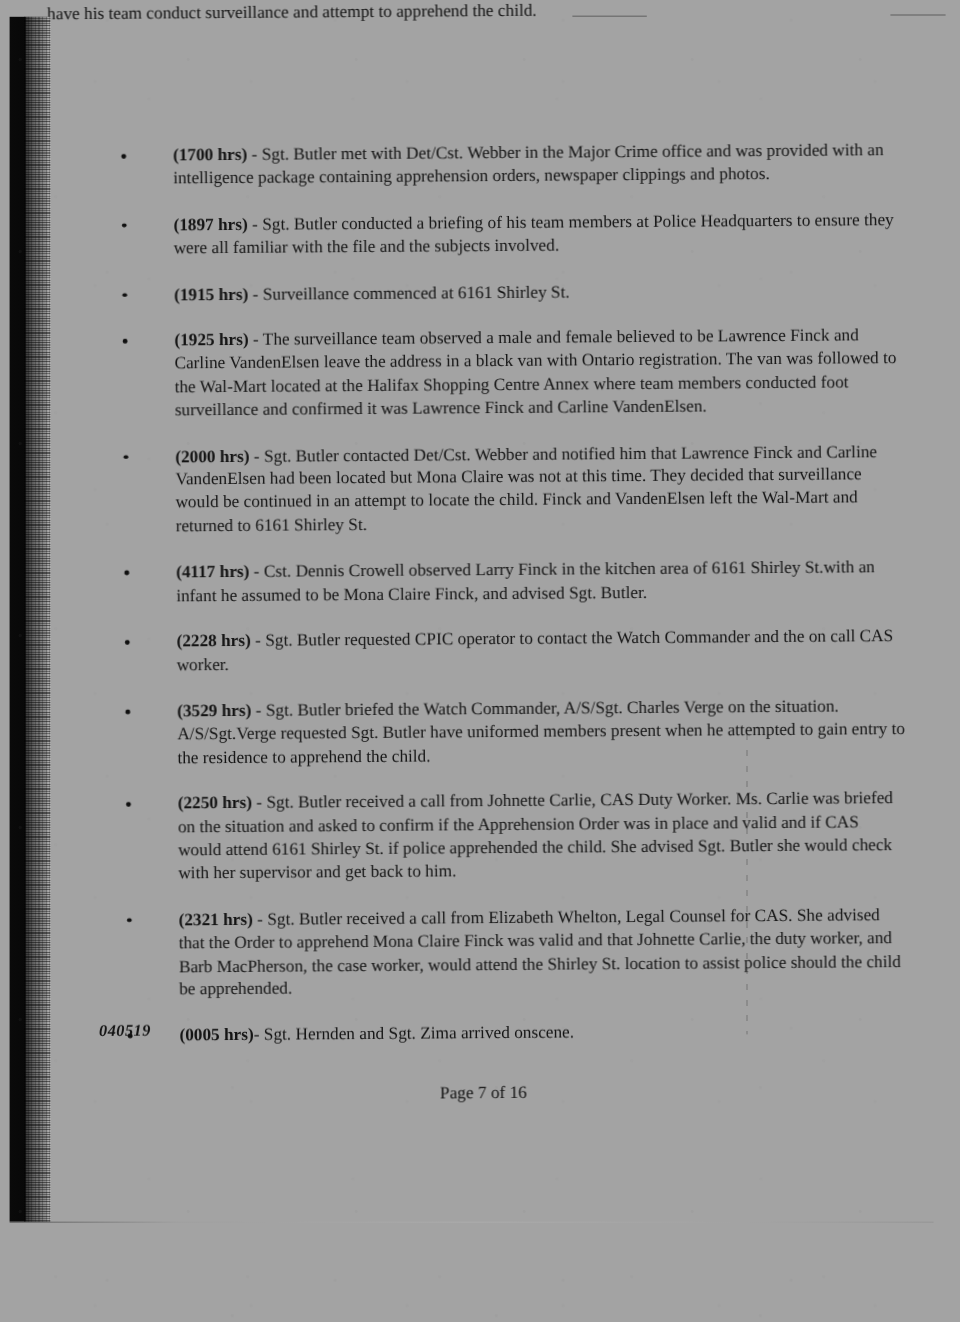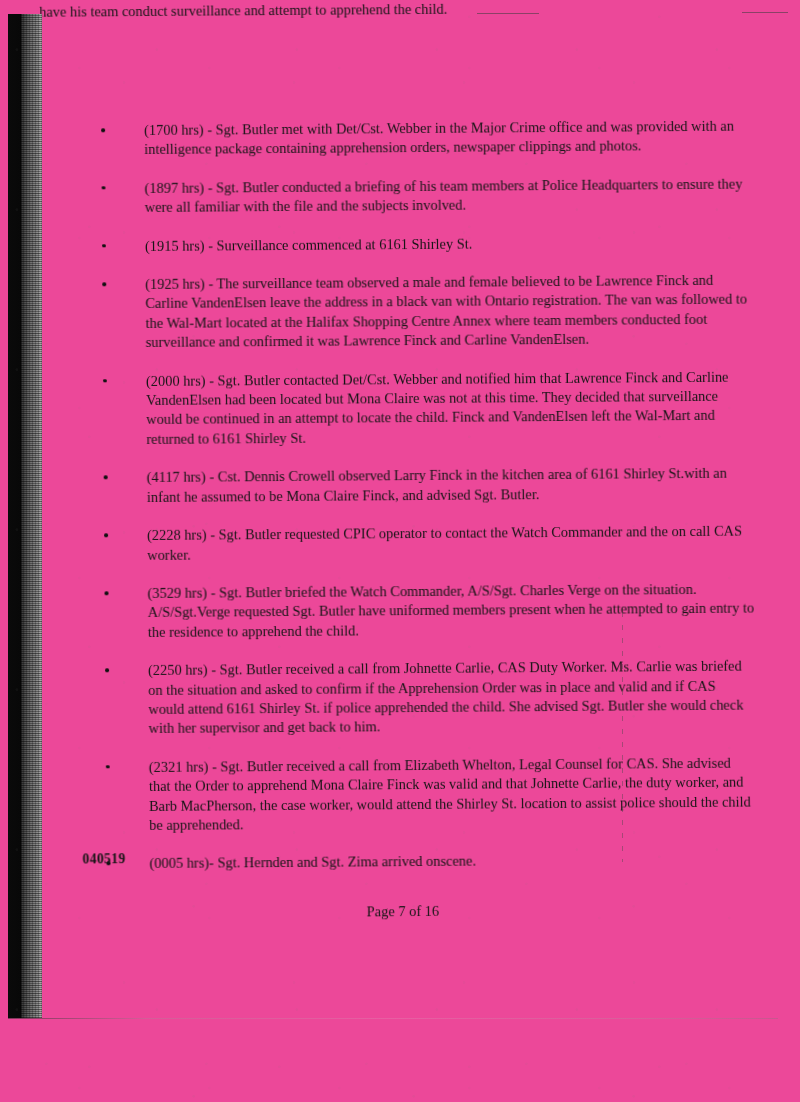--- a/index.html
+++ b/index.html
@@ -14,21 +14,21 @@
     position: relative;
     overflow: hidden;
     font-family: "Liberation Serif", "DejaVu Serif", serif;
     color: #1a1a1a;
   }
 
   
   #scan-page {
     position: absolute;
     inset: 0;
-    background: #ec4899;
+    background: #a3a3a3;
   }
 
   
   #scan-noise {
     position: absolute;
     inset: 0;
     pointer-events: none;
     opacity: .5;
     background-image:
       radial-gradient(circle at 12% 31%, rgba(120,120,120,.16) 0 1px, transparent 1.6px),
@@ -147,30 +147,31 @@
   .entry-bullet {
     position: absolute;
     left: 0px;
     top: 7px;
     width: 3.6px;
     height: 3.6px;
     background: #101010;
     border-radius: 50%;
   }
   .entry-time {
-    font-weight: normal;
+    font-weight: bold;
   }
 
   
   #date-stamp {
     position: absolute;
     left: 80px;
     top: 849px;
     font-size: 13.6px;
     font-weight: bold;
+    font-style: italic;
     letter-spacing: .4px;
   }
 
   #page-footer {
     position: absolute;
     left: 0;
     top: 903px;
     width: 800px;
     text-align: center;
     font-size: 14.4px;

